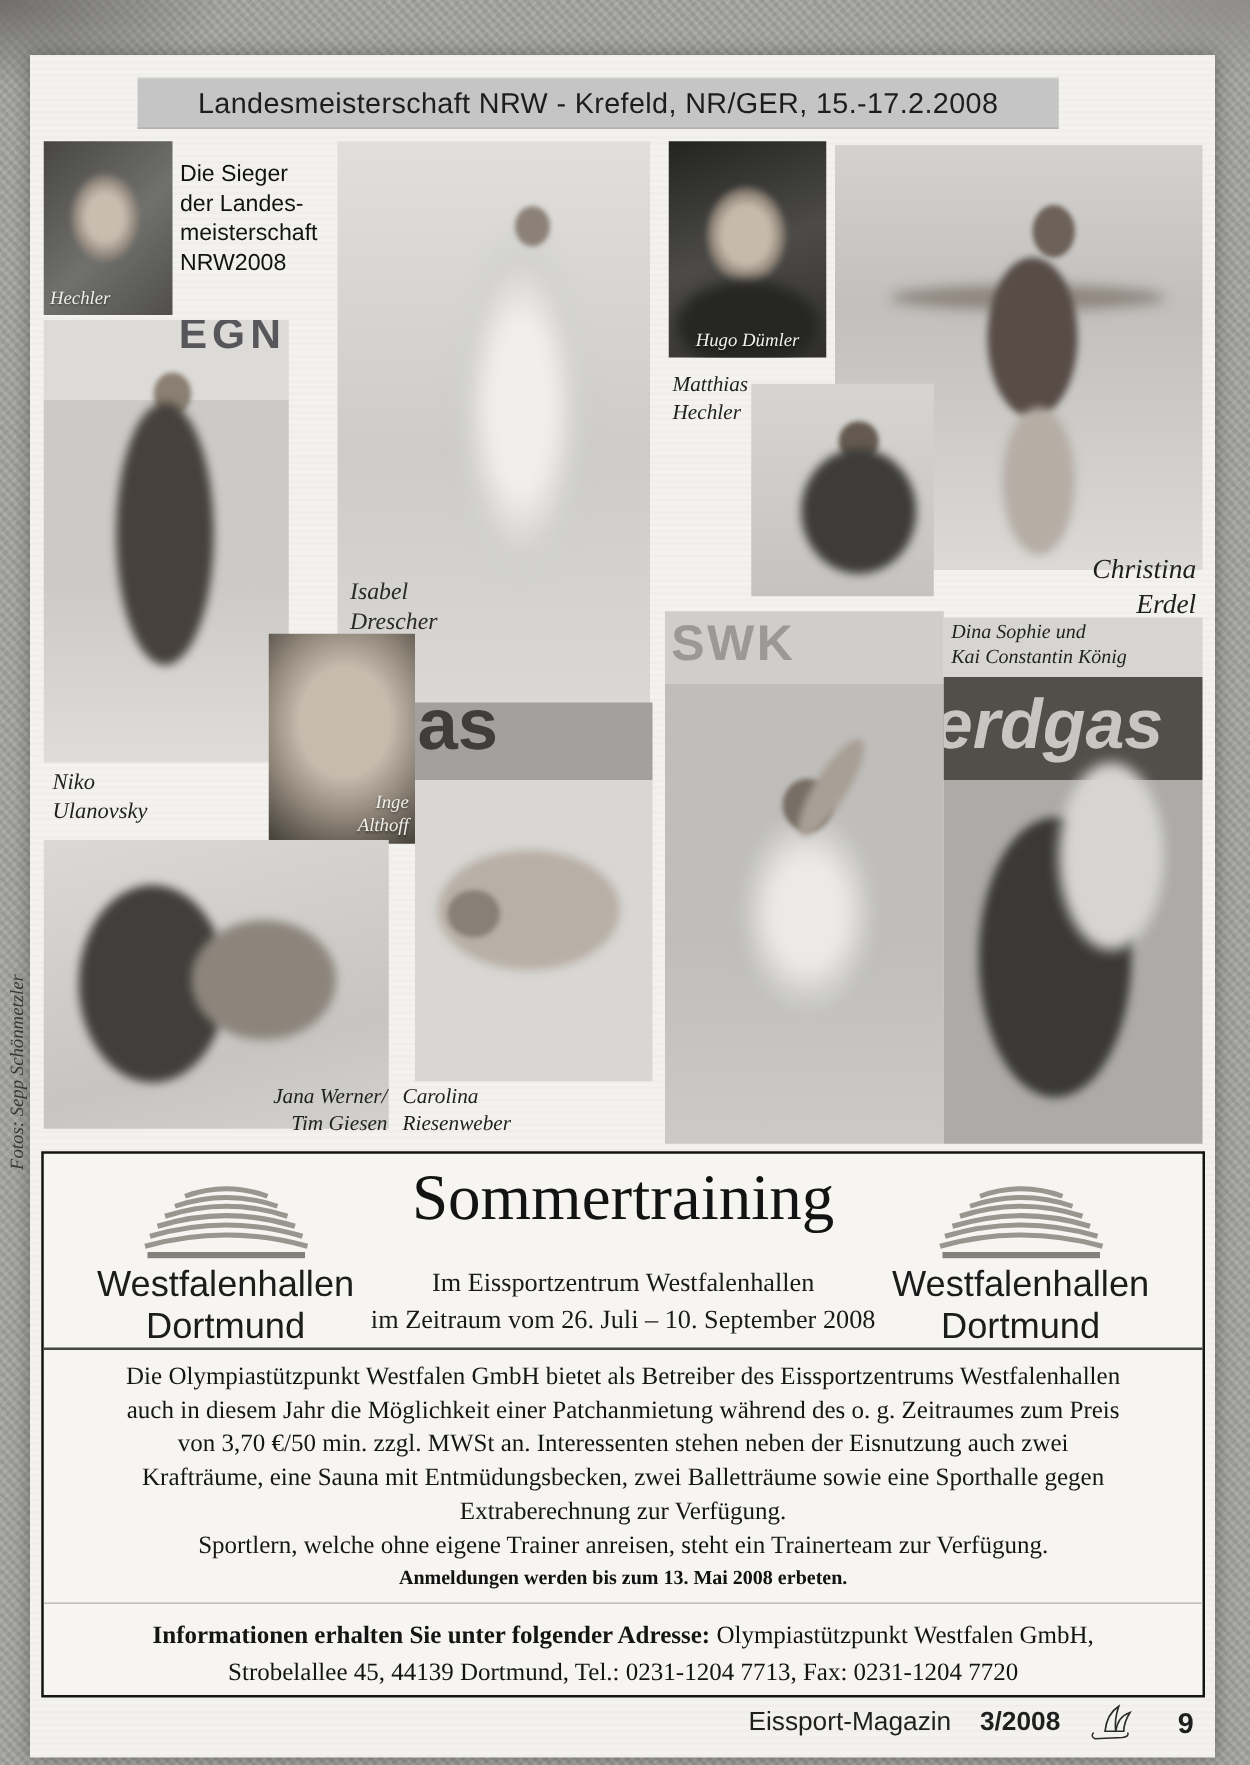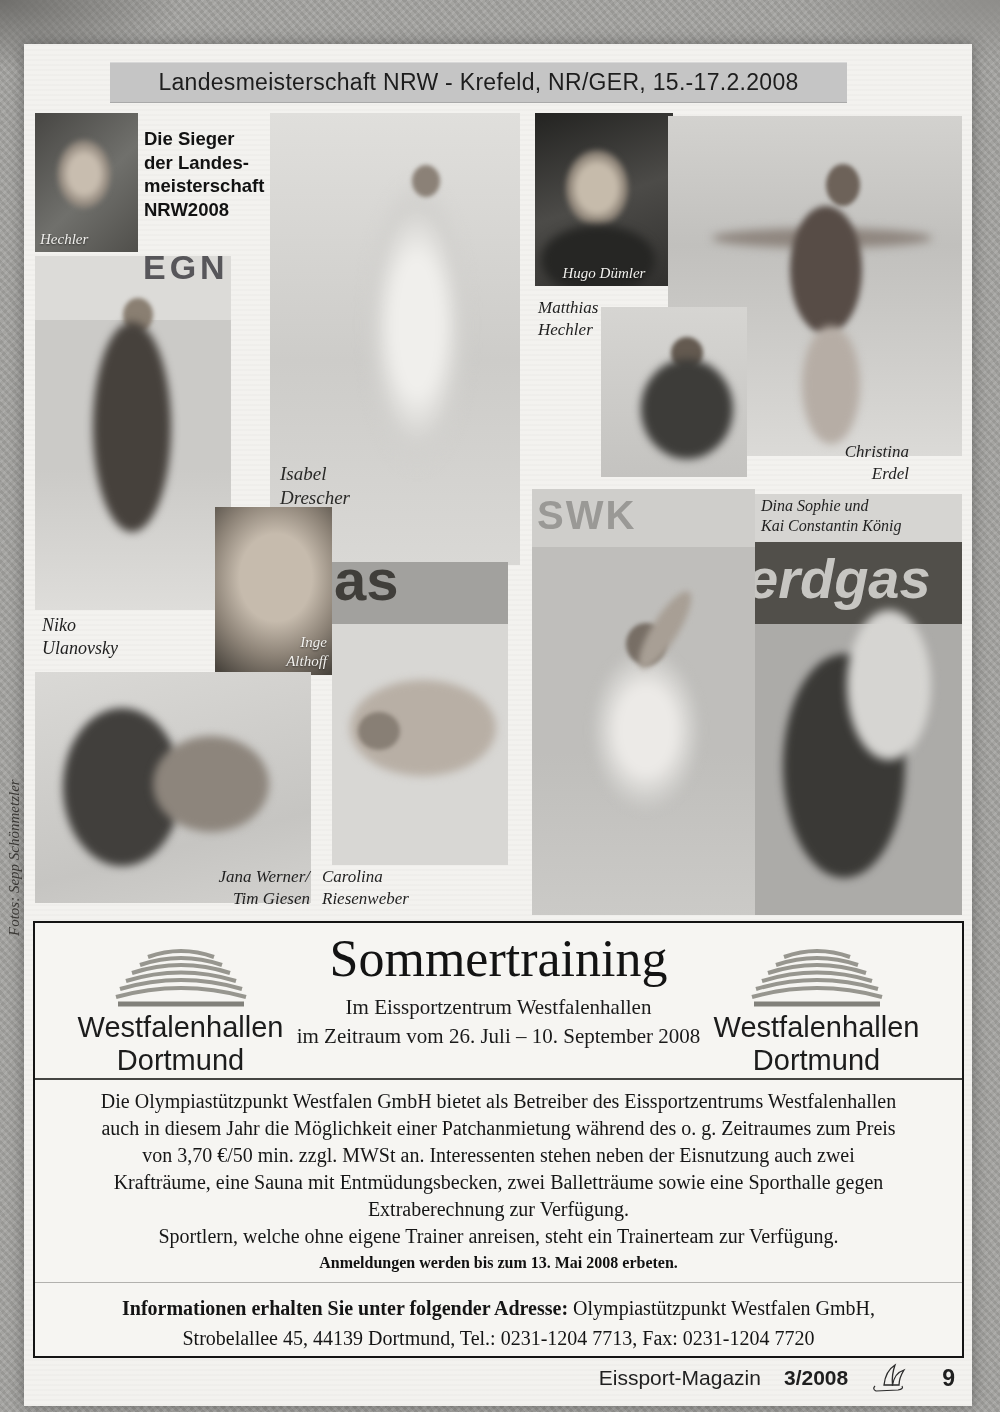--- a/index.html
+++ b/index.html
@@ -23,31 +23,31 @@
     font-family:"Liberation Sans",sans-serif;font-size:23px;color:#1d1d1d;letter-spacing:.3px;}
   
   .photo{position:absolute;overflow:hidden;}
   .f{position:absolute;border-radius:50%;}
   .cap{position:absolute;font:italic 17px/1.28 "Liberation Serif",serif;color:#1f1f1f;white-space:pre-line;}
   .cap.white{color:#f1f0ed;text-shadow:0 1px 2px rgba(0,0,0,.55);}
   .cap.right{text-align:right;}
   .board{position:absolute;font-family:"Liberation Sans",sans-serif;font-weight:bold;white-space:nowrap;}
   #ph-hechler{left:35px;top:113px;width:103px;height:139px;background:linear-gradient(135deg,#474643,#70706c 55%,#504f4b);}
   #winners{left:144px;top:127px;width:140px;font-family:"Liberation Sans",sans-serif;
-    font-weight:bold;font-size:18.5px;line-height:1.28;color:#121212;white-space:pre-line;}
+    font-weight:normal;font-size:18.5px;line-height:1.28;color:#121212;white-space:pre-line;}
   #ph-isabel{left:270px;top:113px;width:250px;height:452px;background:linear-gradient(180deg,#e0dfdc,#cdccc9 55%,#d9d8d5);}
-  #ph-hugo{left:535px;top:113px;width:126px;height:173px;background:linear-gradient(160deg,#232321,#4c4b48 50%,#31302e);padding-left:12px;}
+  #ph-hugo{left:535px;top:113px;width:126px;height:173px;background:linear-gradient(160deg,#232321,#4c4b48 50%,#31302e);}
   #ph-christina{left:668px;top:116px;width:294px;height:340px;background:linear-gradient(180deg,#d3d2cf,#c1c0bd 38%,#cfcecb 72%,#dbdad7);}
   #ph-matthias{left:601px;top:307px;width:146px;height:170px;background:linear-gradient(180deg,#d6d5d2,#c4c3c0);}
   #ph-niko{left:35px;top:256px;width:196px;height:354px;background:linear-gradient(180deg,#dcdbd8 0 64px,#cbcac7 64px 60%,#dedddA);}
   #ph-inge{left:215px;top:507px;width:117px;height:168px;background:radial-gradient(95px 115px at 52% 42%,#c6bbad 38%,#8d8377 68%,#4a453e 100%);}
   #ph-swk{left:532px;top:489px;width:223px;height:426px;background:linear-gradient(180deg,#cfcecb 0 58px,#bfbebb 58px 62%,#cbcac7);}
   #ph-dina{left:755px;top:494px;width:207px;height:421px;background:linear-gradient(180deg,#d6d5d2 0 48px,#514f4a 48px 130px,#acaba8 130px);}
   #ph-jana{left:35px;top:672px;width:276px;height:231px;background:linear-gradient(165deg,#dad9d6,#c6c5c2 70%,#d2d1ce);}
-  #ph-carolina{left:332px;top:562px;width:176px;height:303px;background:linear-gradient(180deg,#a2a19e 0 62px,#d8d7d4 62px);}
+  #ph-carolina{left:332px;top:562px;width:190px;height:303px;background:linear-gradient(180deg,#a2a19e 0 62px,#d8d7d4 62px);}
   
   #credit{left:6px;top:738px;height:198px;width:24px;writing-mode:vertical-rl;transform:rotate(180deg);
     font:italic 15px "Liberation Serif",serif;color:#3a3835;}
   
   #adbox{left:33px;top:921px;width:931px;height:437px;border:2px solid #141414;box-sizing:border-box;
     background:#f6f5f2;}
   .logoblk{position:absolute;top:20px;width:255px;text-align:center;}
   .logoblk .lname{font-family:"Liberation Sans",sans-serif;font-size:29px;line-height:1.13;color:#1c1c1c;white-space:pre-line;}
   #ad-center{position:absolute;left:243px;top:8px;width:441px;text-align:center;}
   #ad-title{font-size:52px;line-height:1.08;color:#131313;}
@@ -94,21 +94,21 @@
     <div class="f" style="left:6px;top:112px;width:114px;height:70px;background:#262624;filter:blur(5px);"></div>
     <div class="cap white" style="left:0;right:0;bottom:3px;text-align:center;font-size:15px;">Hugo Dümler</div>
   </div>
 
   <div class="photo" id="ph-christina">
     <div class="f" style="left:158px;top:48px;width:34px;height:42px;background:#6d6259;filter:blur(2px);"></div>
     <div class="f" style="left:44px;top:112px;width:220px;height:20px;background:#8f867f;filter:blur(5px);"></div>
     <div class="f" style="left:122px;top:90px;width:72px;height:128px;background:#574c46;filter:blur(3px);"></div>
     <div class="f" style="left:134px;top:210px;width:58px;height:118px;background:#b6ada5;filter:blur(4px);"></div>
   </div>
-  <div class="cap right abs" style="left:797px;top:441px;width:112px;font-size:17px;">Christina
+  <div class="cap right abs" style="left:845px;top:441px;width:112px;font-size:22px;">Christina
 Erdel</div>
 
   <div class="cap abs" style="left:538px;top:297px;width:86px;">Matthias
 Hechler</div>
   <div class="photo" id="ph-matthias">
     <div class="f" style="left:70px;top:30px;width:32px;height:32px;background:#645a50;filter:blur(2px);"></div>
     <div class="f" style="left:40px;top:52px;width:92px;height:100px;background:#3d3c39;filter:blur(4px);"></div>
   </div>
 
   <div class="photo" id="ph-niko">
@@ -178,21 +178,21 @@
         <path d="M40 38 Q95 21 150 38" fill="none" stroke="#97968f" stroke-width="4"></path>
         <path d="M34 46 Q95 28 156 46" fill="none" stroke="#97968f" stroke-width="4"></path>
         <path d="M30 54 Q95 36 160 54" fill="none" stroke="#97968f" stroke-width="4"></path>
         <path d="M32 61 L158 61" fill="none" stroke="#82817b" stroke-width="5"></path>
       </svg>
       <div class="lname">Westfalenhallen
 Dortmund</div>
     </div>
     <div id="ad-center">
       <div id="ad-title">Sommertraining</div>
-      <div class="ad-sub" style="margin-top:6px;">Im Eissportzentrum Westfalenhallen</div>
+      <div class="ad-sub" style="margin-top:25px;">Im Eissportzentrum Westfalenhallen</div>
       <div class="ad-sub">im Zeitraum vom 26. Juli – 10. September 2008</div>
     </div>
     <div id="hr1"></div>
     <div id="ad-body">Die Olympiastützpunkt Westfalen GmbH bietet als Betreiber des Eissportzentrums Westfalenhallen
 auch in diesem Jahr die Möglichkeit einer Patchanmietung während des o. g. Zeitraumes zum Preis
 von 3,70 €/50 min. zzgl. MWSt an. Interessenten stehen neben der Eisnutzung auch zwei
 Krafträume, eine Sauna mit Entmüdungsbecken, zwei Balletträume sowie eine Sporthalle gegen
 Extraberechnung zur Verfügung.
 Sportlern, welche ohne eigene Trainer anreisen, steht ein Trainerteam zur Verfügung.</div>
     <div id="ad-bold">Anmeldungen werden bis zum 13. Mai 2008 erbeten.</div>

